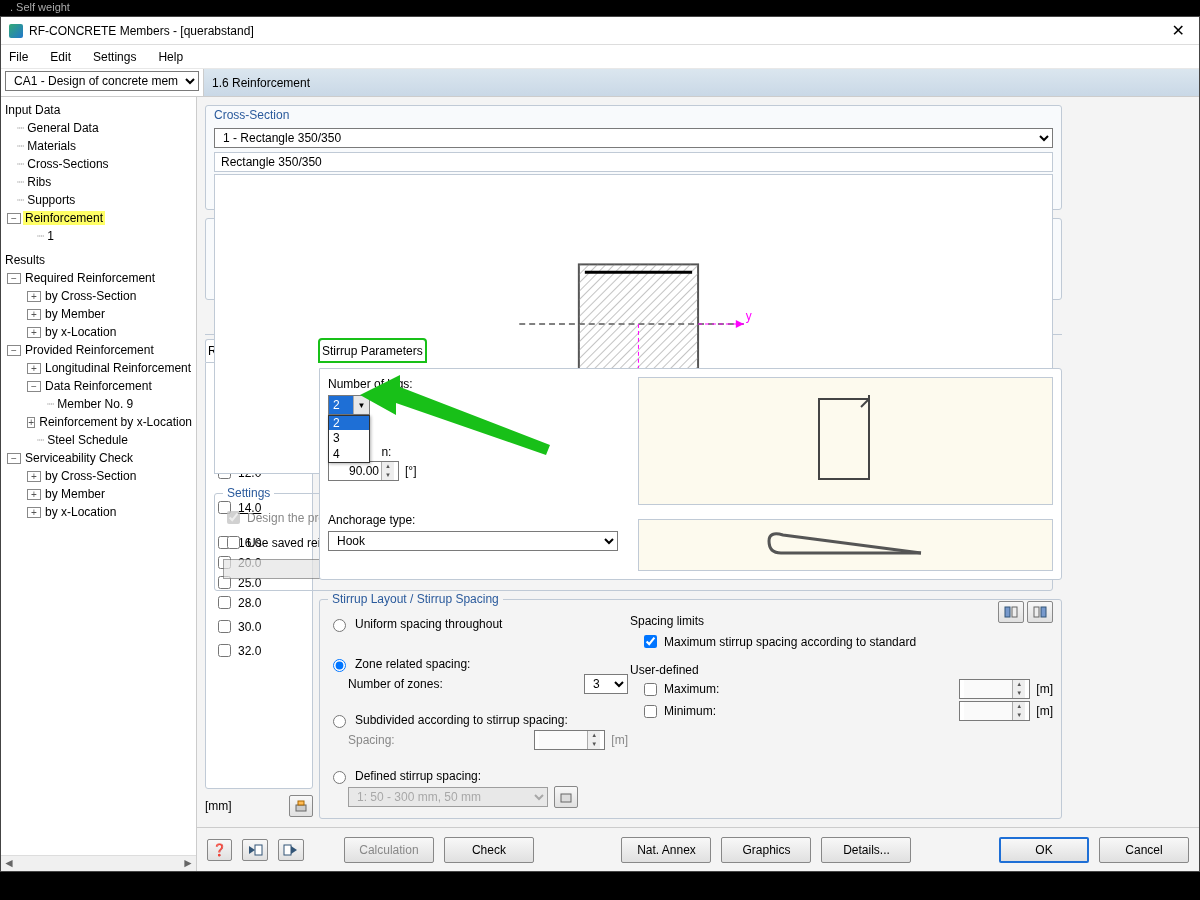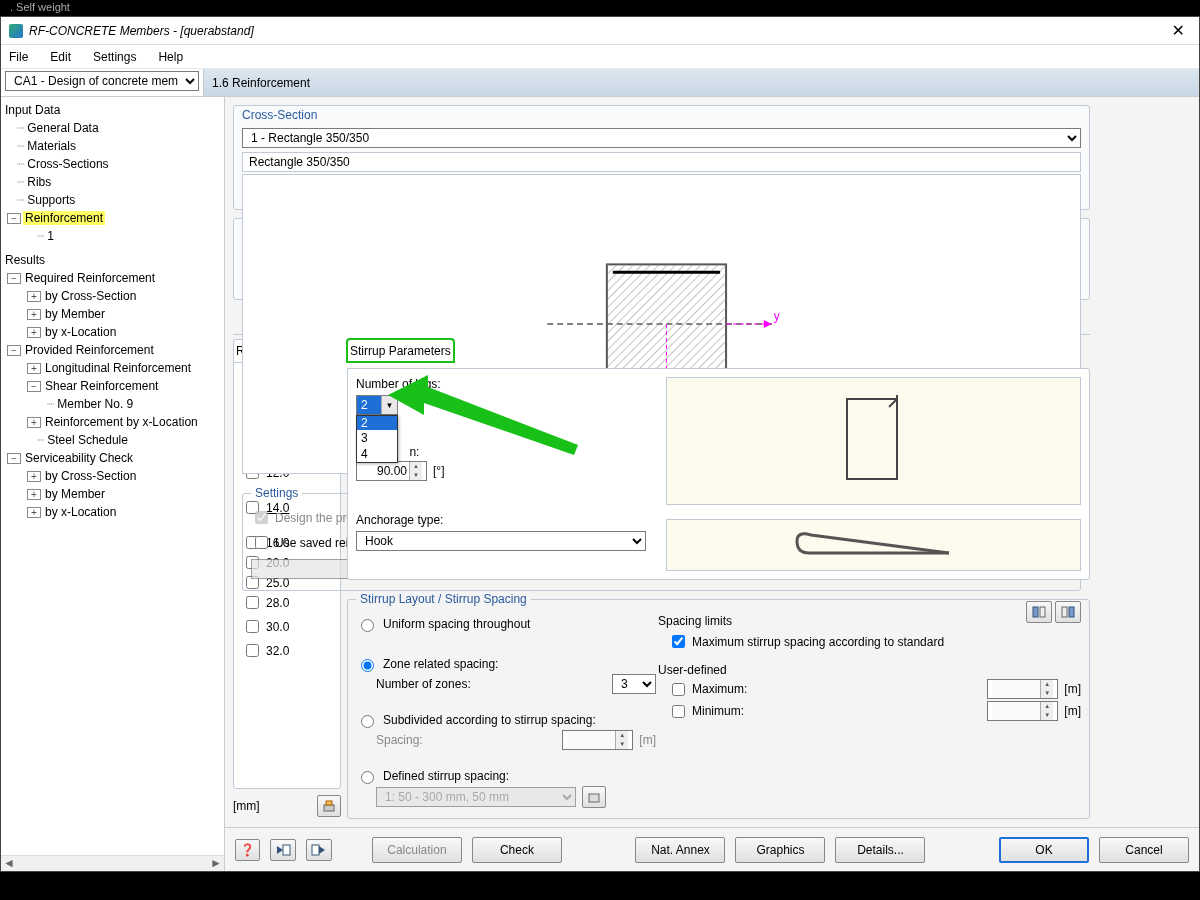--- a/index.html
+++ b/index.html
@@ -2,29 +2,29 @@
 <html><head>
 <meta charset="utf-8">
 <style>
 * { box-sizing: border-box; font-family: "Segoe UI", Tahoma, sans-serif; font-size: 12px; }
 body { margin: 0; background: #000; width: 1200px; height: 900px; overflow: hidden; }
 .outer { position: absolute; top: 0; left: 0; width: 1200px; height: 16px; background: #000; color: #aaa; padding-left: 10px; line-height: 14px; font-size: 11px; }
 .window { position: absolute; top: 16px; left: 0; width: 1200px; height: 856px; background: #fff; border: 1px solid #444; display: flex; flex-direction: column; }
 .blackbar { position: absolute; bottom: 0; left: 0; width: 1200px; height: 28px; background: #000; }
 .titlebar { height: 28px; background: #fff; display: flex; align-items: center; padding: 0 8px; border-bottom: 1px solid #ddd; }
 .titlebar .icon { width: 14px; height: 14px; margin-right: 6px; background: linear-gradient(135deg,#3a7,#27c); border-radius: 2px; }
-.titlebar .title { flex: 1; font-style: italic; }
+.titlebar .title { flex: 1; }
 .titlebar .close { font-size: 16px; padding: 0 6px; cursor: default; }
 .menubar { height: 24px; display: flex; align-items: center; padding: 0 4px; border-bottom: 1px solid #e8e8e8; gap: 14px; }
 .menubar span { padding: 2px 4px; }
 .toolbar { height: 28px; display: flex; align-items: stretch; border-bottom: 1px solid #ccc; }
 .toolbar select { margin: 2px 4px; height: 22px; border: 1px solid #7a7a7a; background: #e8e8e8; }
 .toolbar .tabtitle { flex: 1; background: linear-gradient(#dbe6ef,#c9d8e6); display: flex; align-items: center; padding: 0 8px; border-left: 1px solid #ccc; font-weight: 400; }
 .body { flex: 1; display: flex; min-height: 0; }
-.sidebar { width: 224px; border-right: 1px solid #ccc; overflow: auto; padding: 2px 0; position: relative; }
+.sidebar { width: 196px; border-right: 1px solid #ccc; overflow: auto; padding: 2px 0; position: relative; }
 .sidebar .hscroll { position: absolute; bottom: 0; left: 0; right: 0; height: 16px; background: #f0f0f0; display:flex; justify-content:space-between; border-top:1px solid #ddd;}
 .sidebar .hscroll span{ width:16px; text-align:center; color:#666;}
 .tree { padding: 2px 2px 20px 2px; }
 .tree-item { display: flex; align-items: center; height: 18px; white-space: nowrap; }
 .tree-item .tw { width: 14px; text-align: center; color: #555; border:1px solid #888; height:11px; line-height:9px; margin-right:2px; font-size:10px;}
 .tree-item .dots { color: #999; margin-right: 2px; letter-spacing:-1px;}
 .tree-item.hl span.lbl { background: #ffff66; }
 .tree-item.bold { font-weight: 400; }
 .tree-item .lbl { padding: 0 2px; }
 .main { flex: 1; display: flex; flex-direction: column; background: #f4f4f4; min-width:0;}
@@ -149,21 +149,21 @@
         <div class="tree-item" style="padding-left:4px">
             <span class="tw">−</span>
             <span class="lbl">Provided Reinforcement</span>
           </div>
         <div class="tree-item" style="padding-left:24px">
             <span class="tw">+</span>
             <span class="lbl">Longitudinal Reinforcement</span>
           </div>
         <div class="tree-item" style="padding-left:24px">
             <span class="tw">−</span>
-            <span class="lbl">Shear Reinforcement</span>
+            <span class="lbl">Data Reinforcement</span>
           </div>
         <div class="tree-item" style="padding-left:44px">
             <span class="dots">┈</span>
             <span class="lbl">Member No. 9</span>
           </div>
         <div class="tree-item" style="padding-left:24px">
             <span class="tw">+</span>
             <span class="lbl">Reinforcement by x-Location</span>
           </div>
         <div class="tree-item" style="padding-left:34px">

